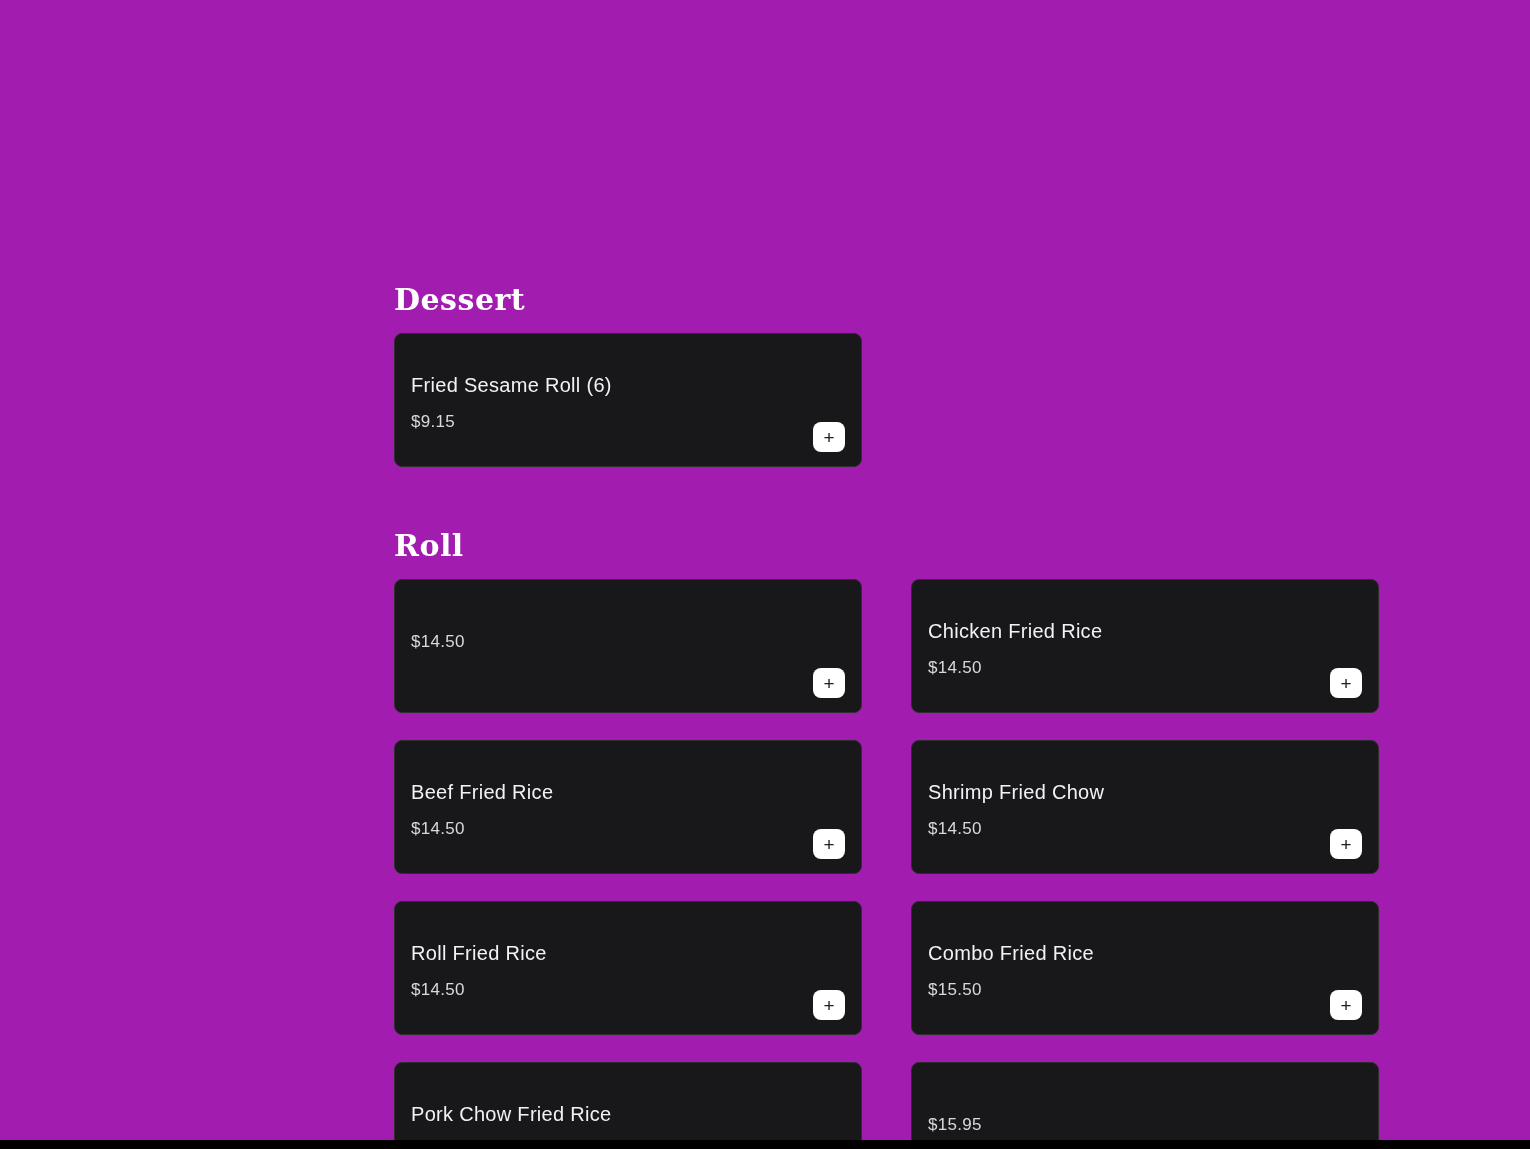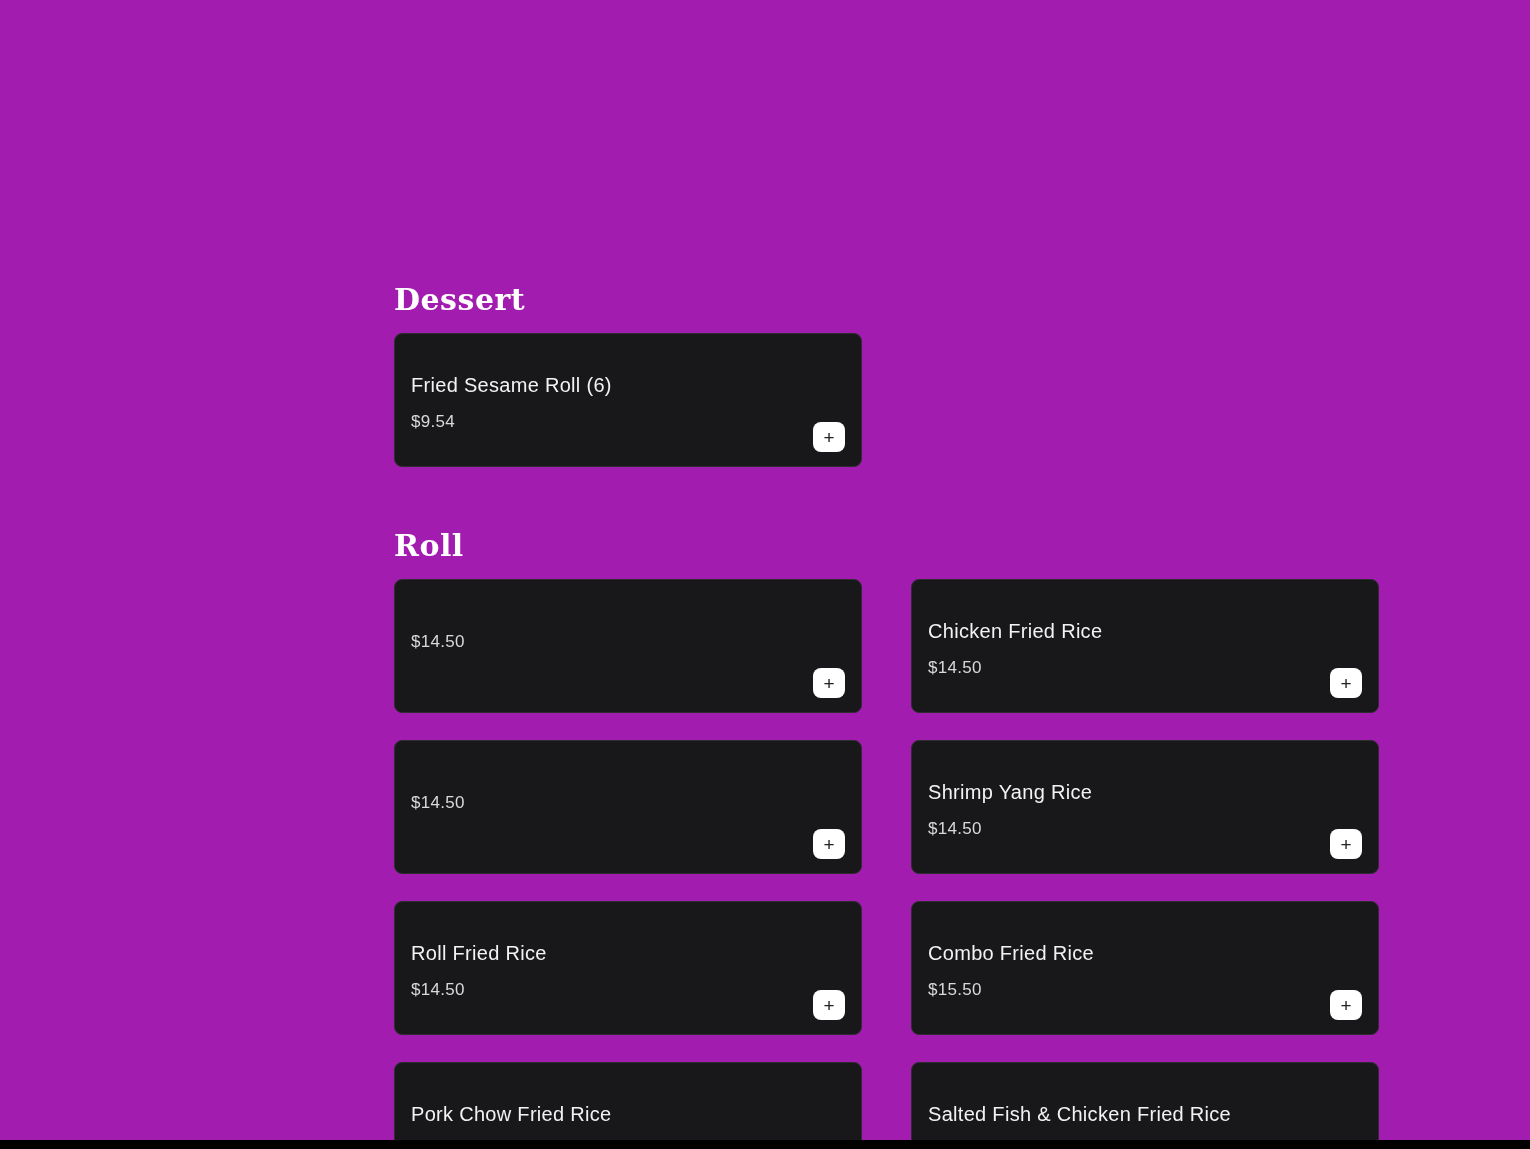--- a/index.html
+++ b/index.html
@@ -109,21 +109,21 @@
 <body>
 
 <div class="page">
   <main class="content">
     <div id="sections-root">
   <section class="menu-section">
     <h2 class="section-title">Dessert</h2>
     <div class="section-grid">
   <div class="item-card">
     <div class="item-name">Fried Sesame Roll (6)</div>
-    <div class="item-price">$9.54</div>
+    <div class="item-price">$9.15</div>
     <button class="add-btn">
       <span>+</span>
     </button>
   </div>
 </div>
   </section>
 
   <section class="menu-section">
     <h2 class="section-title">Roll</h2>
     <div class="section-grid">
@@ -136,28 +136,29 @@
 
   <div class="item-card">
     <div class="item-name">Chicken Fried Rice</div>
     <div class="item-price">$14.50</div>
     <button class="add-btn">
       <span>+</span>
     </button>
   </div>
 
   <div class="item-card">
+    <div class="item-name">Beef Fried Rice</div>
     <div class="item-price">$14.50</div>
     <button class="add-btn">
       <span>+</span>
     </button>
   </div>
 
   <div class="item-card">
-    <div class="item-name">Shrimp Yang Rice</div>
+    <div class="item-name">Shrimp Fried Chow</div>
     <div class="item-price">$14.50</div>
     <button class="add-btn">
       <span>+</span>
     </button>
   </div>
 
   <div class="item-card">
     <div class="item-name">Roll Fried Rice</div>
     <div class="item-price">$14.50</div>
     <button class="add-btn">
@@ -173,21 +174,20 @@
     </button>
   </div>
 
   <div class="item-card">
     <div class="item-name">Pork Chow Fried Rice</div>
     <div class="item-price">$15.95</div>
 
   </div>
 
   <div class="item-card">
-    <div class="item-name">Salted Fish &amp; Chicken Fried Rice</div>
     <div class="item-price">$15.95</div>
 
   </div>
 </div>
   </section>
 </div>
   </main>
   <div class="bottom-bar"></div>
 </div>
 

